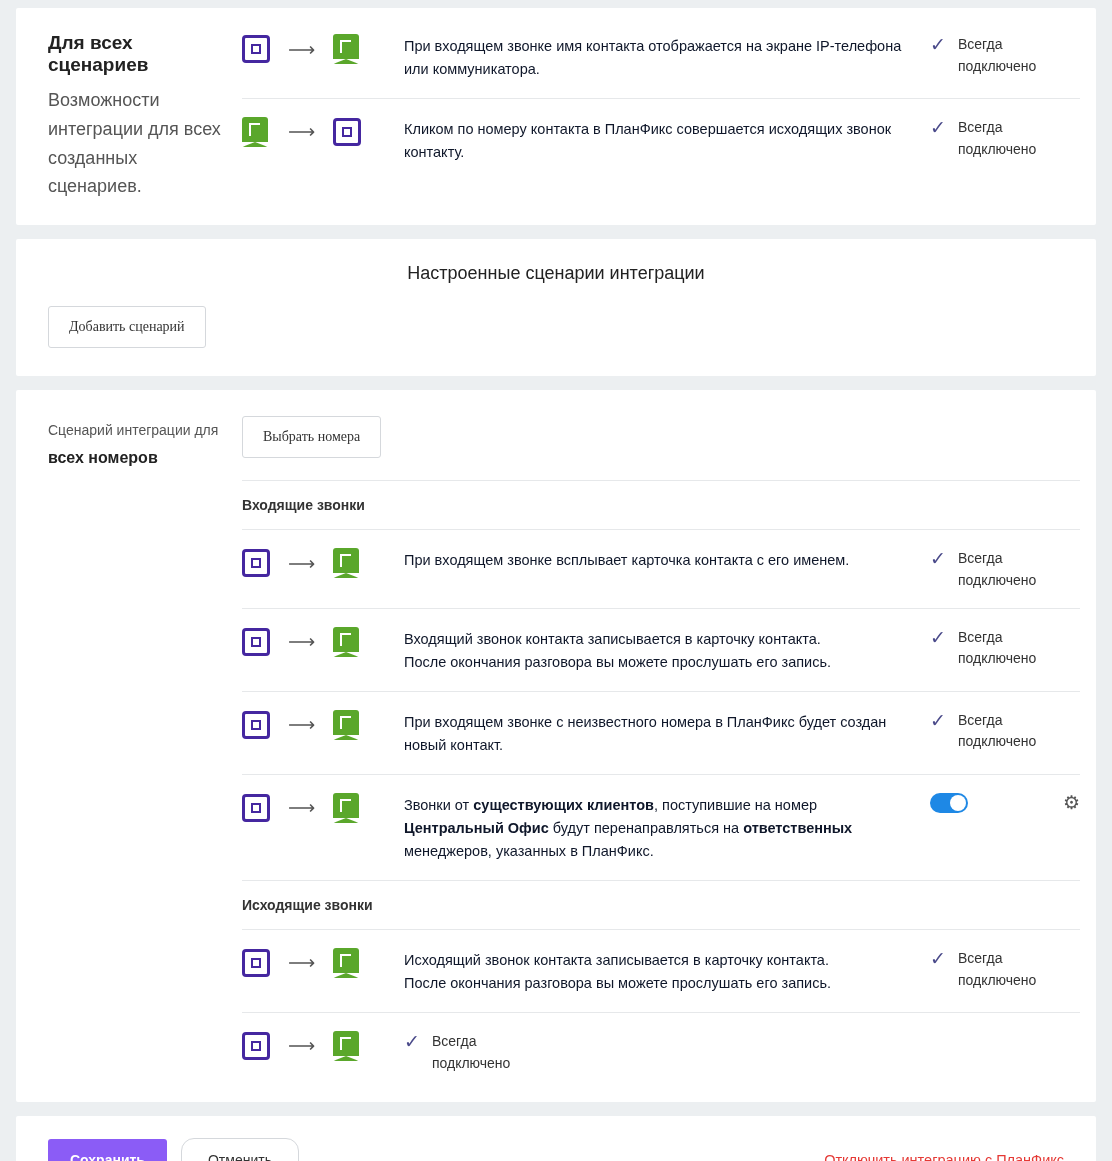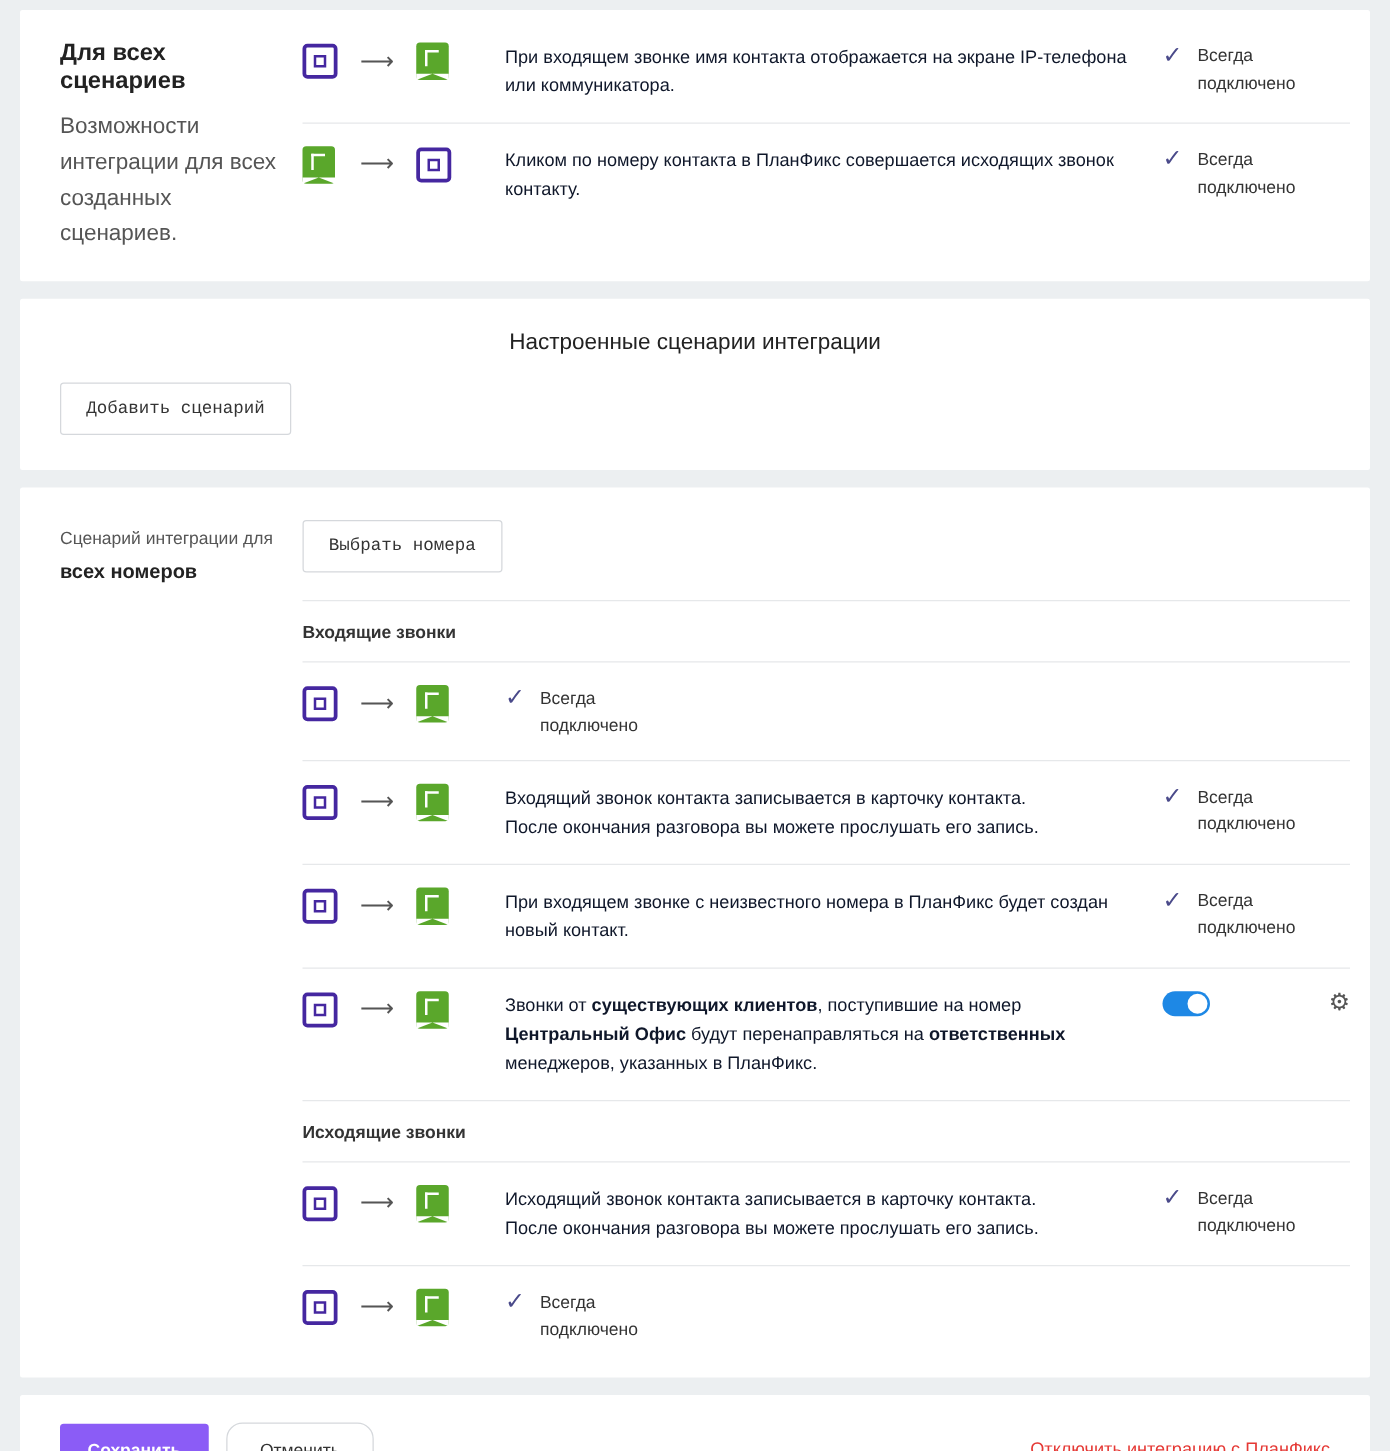--- a/index.html
+++ b/index.html
@@ -146,21 +146,21 @@
   }
   .btn-outline {
     display: inline-block;
     background: #fff;
     border: 1px solid #d5d8dc;
     border-radius: 3px;
     padding: 12px 20px;
     font-size: 14px;
     color: #333;
     cursor: pointer;
-    font-family: Liberation Mono, monospace;
+    font-family: Liberation Serif, serif;
   }
 
   
   .sec3 { display: flex; padding: 0 0 12px 0; }
   .sec3-left {
     flex: 0 0 226px;
     padding: 30px 20px 24px 32px;
   }
   .sec3-left .lbl {
     font-size: 14px;
@@ -320,20 +320,21 @@
         <div class="group-title">Входящие звонки</div>
 
         <div class="rule-row">
           <div class="icons">
             <span class="sq-icon">
                 <i></i>
               </span>
             <span class="arrow">⟶</span>
             <span class="flag-icon"></span>
           </div>
+          <div class="rule-text">При входящем звонке всплывает карточка контакта с его именем.</div>
           <div class="rule-status">
             <span class="check">✓</span>
             <span class="status-label">Всегда
 подключено</span>
           </div>
         </div>
 
         <div class="rule-row">
           <div class="icons">
             <span class="sq-icon">

